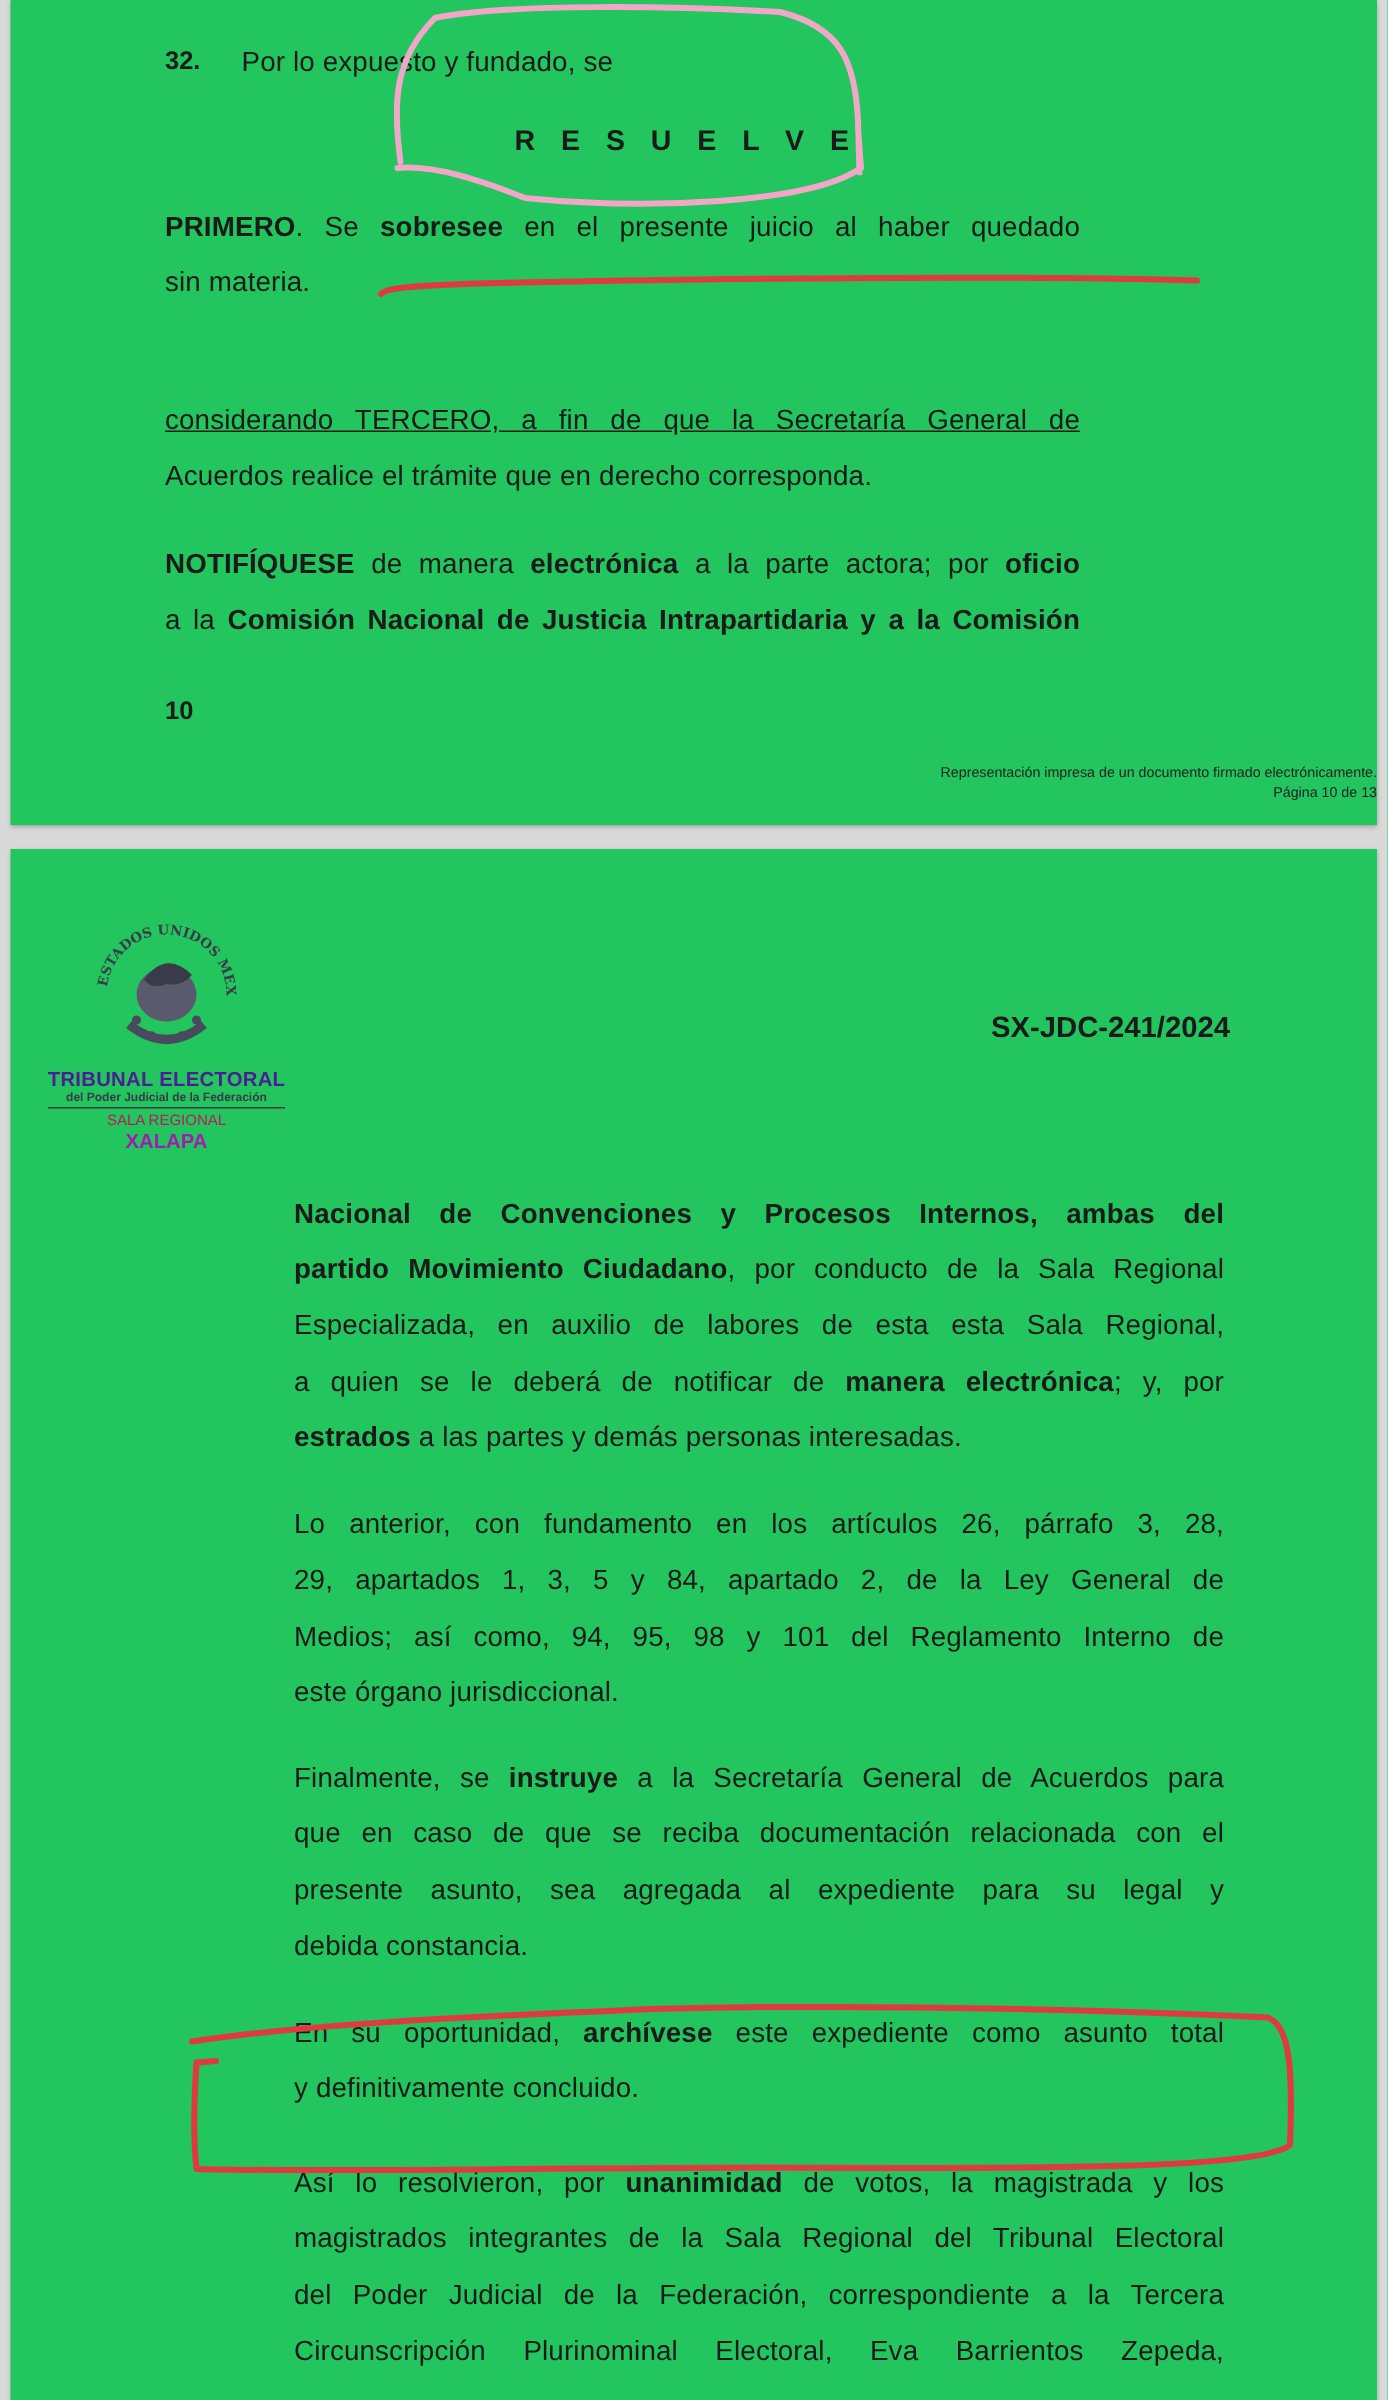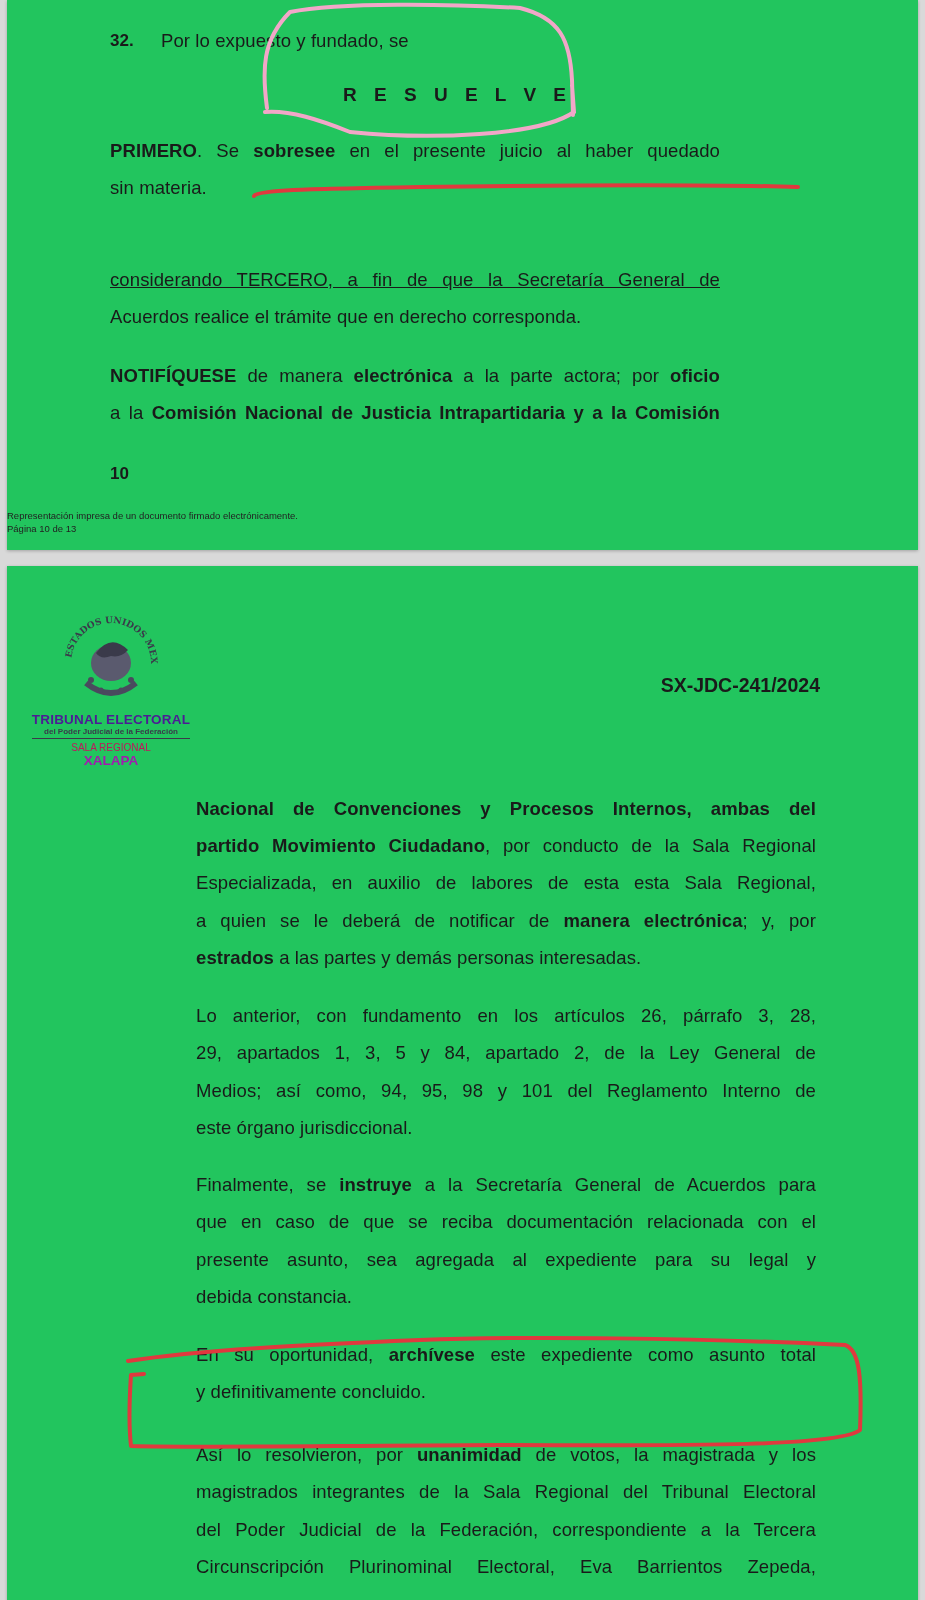--- a/index.html
+++ b/index.html
@@ -14,21 +14,21 @@
     position:absolute; left:7px; width:911px; background:#22c55e;
     box-shadow:0 1px 3px rgba(0,0,0,0.25);
   }
   #page1 { top:0; height:550px; }
   #page2 { top:566px; height:1040px; }
   .txt { position:absolute; font-size:18.5px; line-height:37px; letter-spacing:0.1px; }
   .just { text-align:justify; text-align-last:justify; }
   b { font-weight:bold; }
   .num { position:absolute; font-size:17px; font-weight:bold; }
   .resuelve { position:absolute; left:336px; top:84px; font-size:19px; font-weight:bold; letter-spacing:6px; }
-  .footer { position:absolute; width:911px; left:0; text-align:left; font-size:9.5px; line-height:13px; color:#222; }
+  .footer { position:absolute; width:911px; left:0; text-align:right; font-size:9.5px; line-height:13px; color:#222; }
   .caseno { position:absolute; right:105px; top:674px; font-size:19.5px; font-weight:bold; }
   .logo { position:absolute; left:26px; top:608px; width:170px; text-align:center; }
   .logo .t1 { font-size:13.5px; font-weight:bold; color:#4c1d95; letter-spacing:0.2px;text-align:center; }
   .logo .t2 { font-size:8px; font-weight:bold; color:#3a3a4a; border-bottom:1.5px solid #3a3a4a; padding-bottom:2px; margin:0 6px; }
   .logo .t3 { font-size:10px; color:#be185d; margin-top:3px; }
   .logo .t4 { font-size:13.5px; font-weight:bold; color:#a21caf; }
   svg.ann { position:absolute; left:0; top:0; pointer-events:none; }
 </style>
 </head>
 <body>

